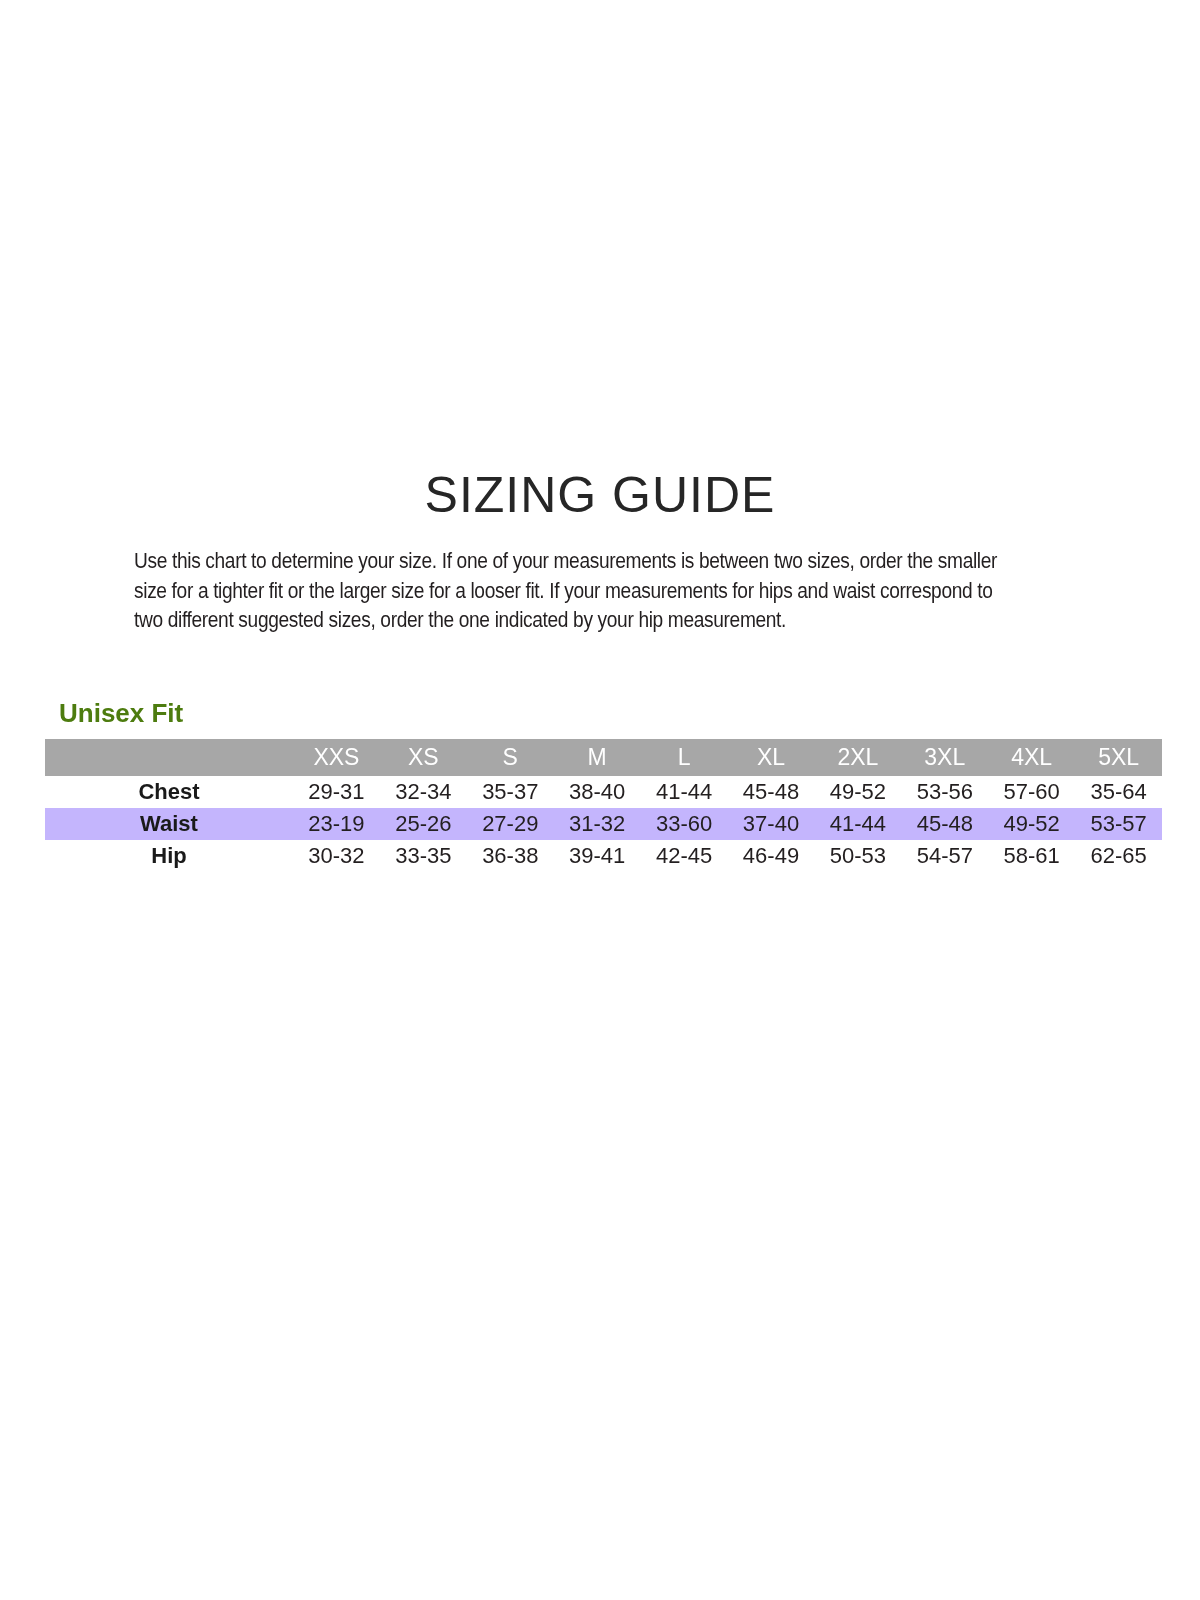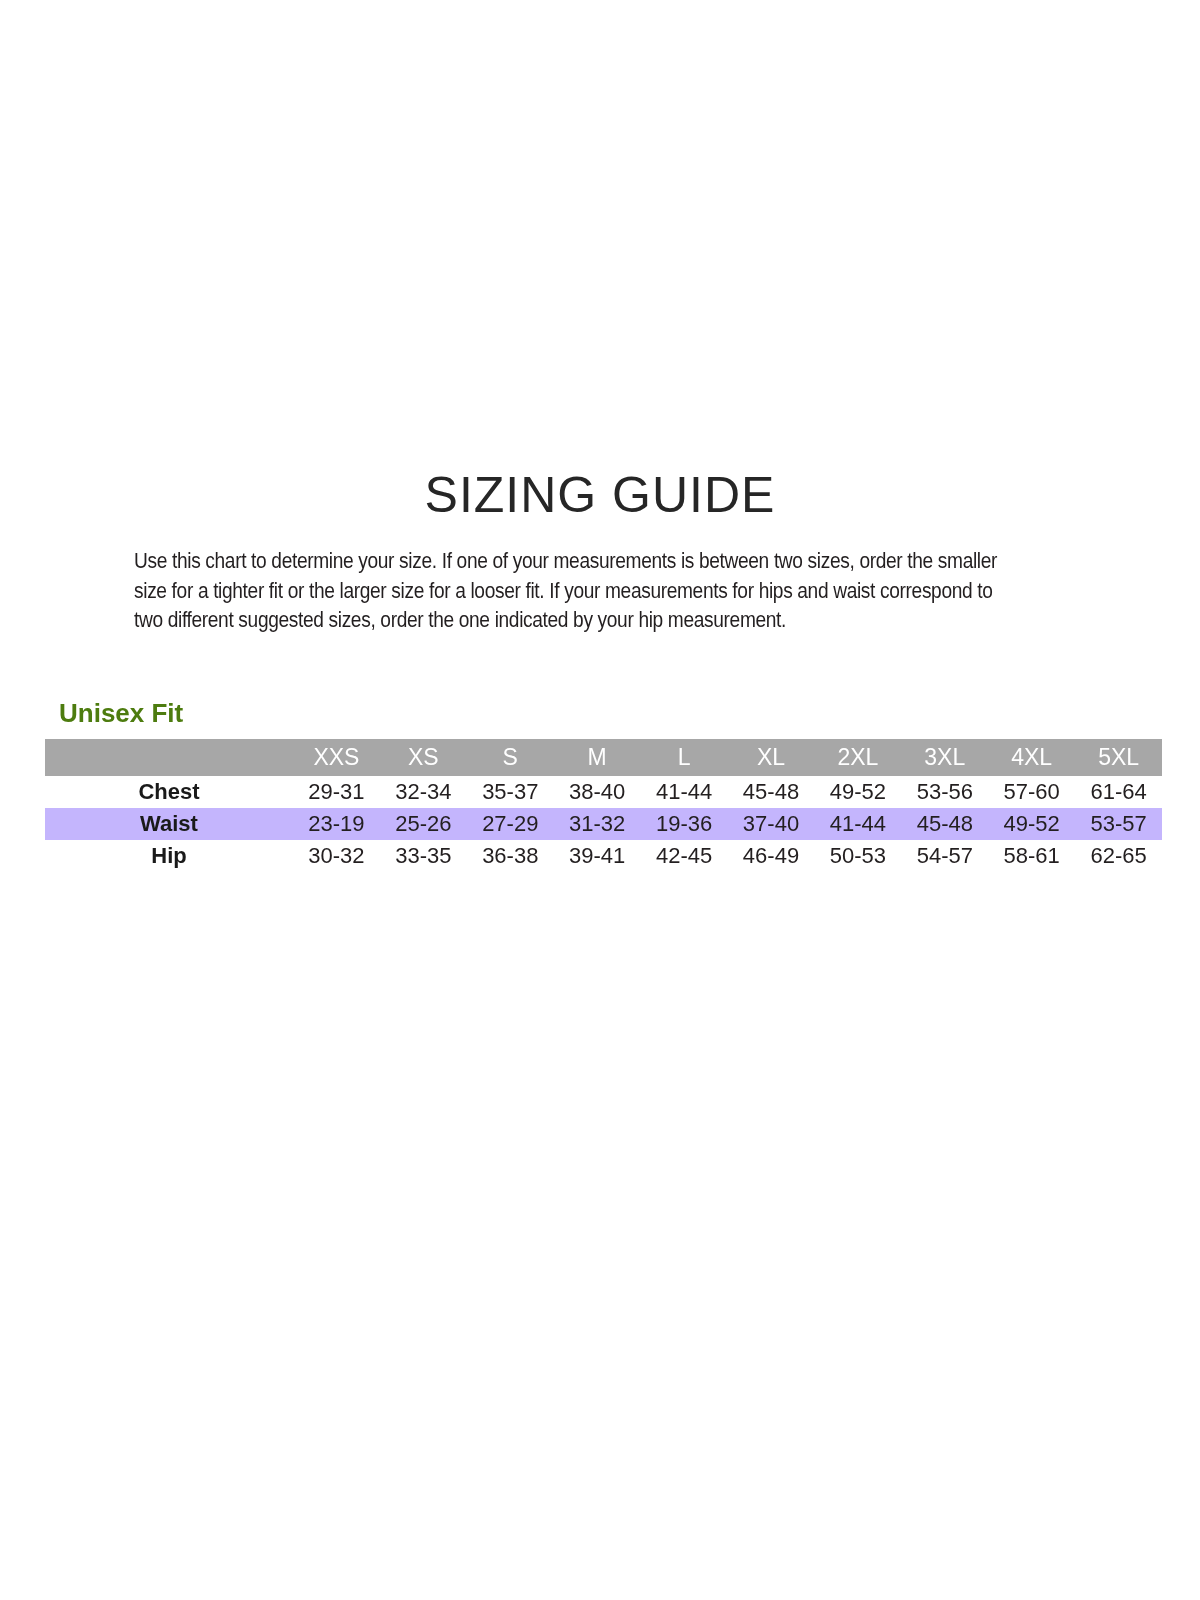--- a/index.html
+++ b/index.html
@@ -136,30 +136,30 @@
       <div class="cell label-col">Chest</div>
       <div class="cell data-col">29-31</div>
       <div class="cell data-col">32-34</div>
       <div class="cell data-col">35-37</div>
       <div class="cell data-col">38-40</div>
       <div class="cell data-col">41-44</div>
       <div class="cell data-col">45-48</div>
       <div class="cell data-col">49-52</div>
       <div class="cell data-col">53-56</div>
       <div class="cell data-col">57-60</div>
-      <div class="cell data-col">61-64</div>
+      <div class="cell data-col">35-64</div>
     </div>
 
     <div class="tr body-row striped">
       <div class="cell label-col">Waist</div>
       <div class="cell data-col">23-19</div>
       <div class="cell data-col">25-26</div>
       <div class="cell data-col">27-29</div>
       <div class="cell data-col">31-32</div>
-      <div class="cell data-col">19-36</div>
+      <div class="cell data-col">33-60</div>
       <div class="cell data-col">37-40</div>
       <div class="cell data-col">41-44</div>
       <div class="cell data-col">45-48</div>
       <div class="cell data-col">49-52</div>
       <div class="cell data-col">53-57</div>
     </div>
 
     <div class="tr body-row">
       <div class="cell label-col">Hip</div>
       <div class="cell data-col">30-32</div>

